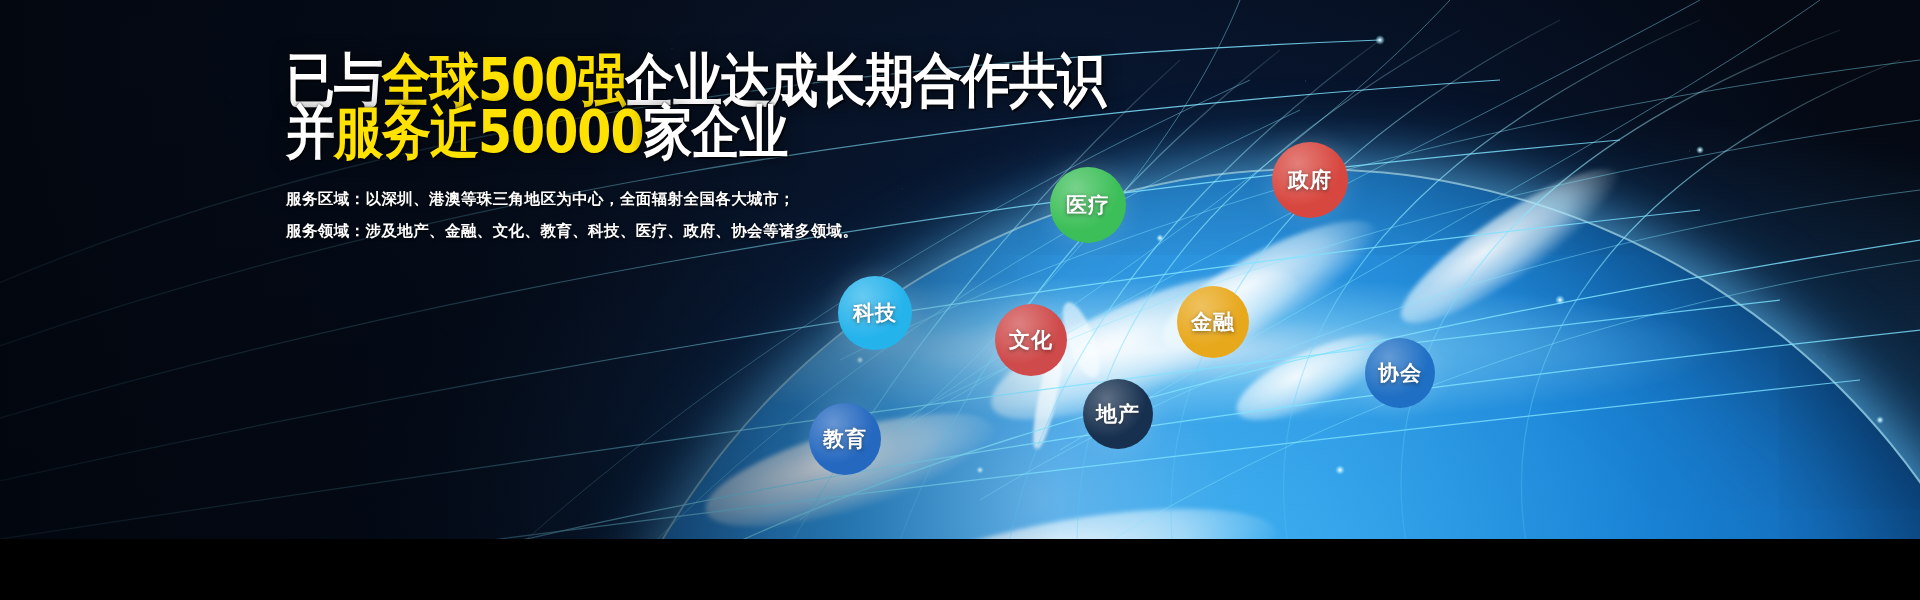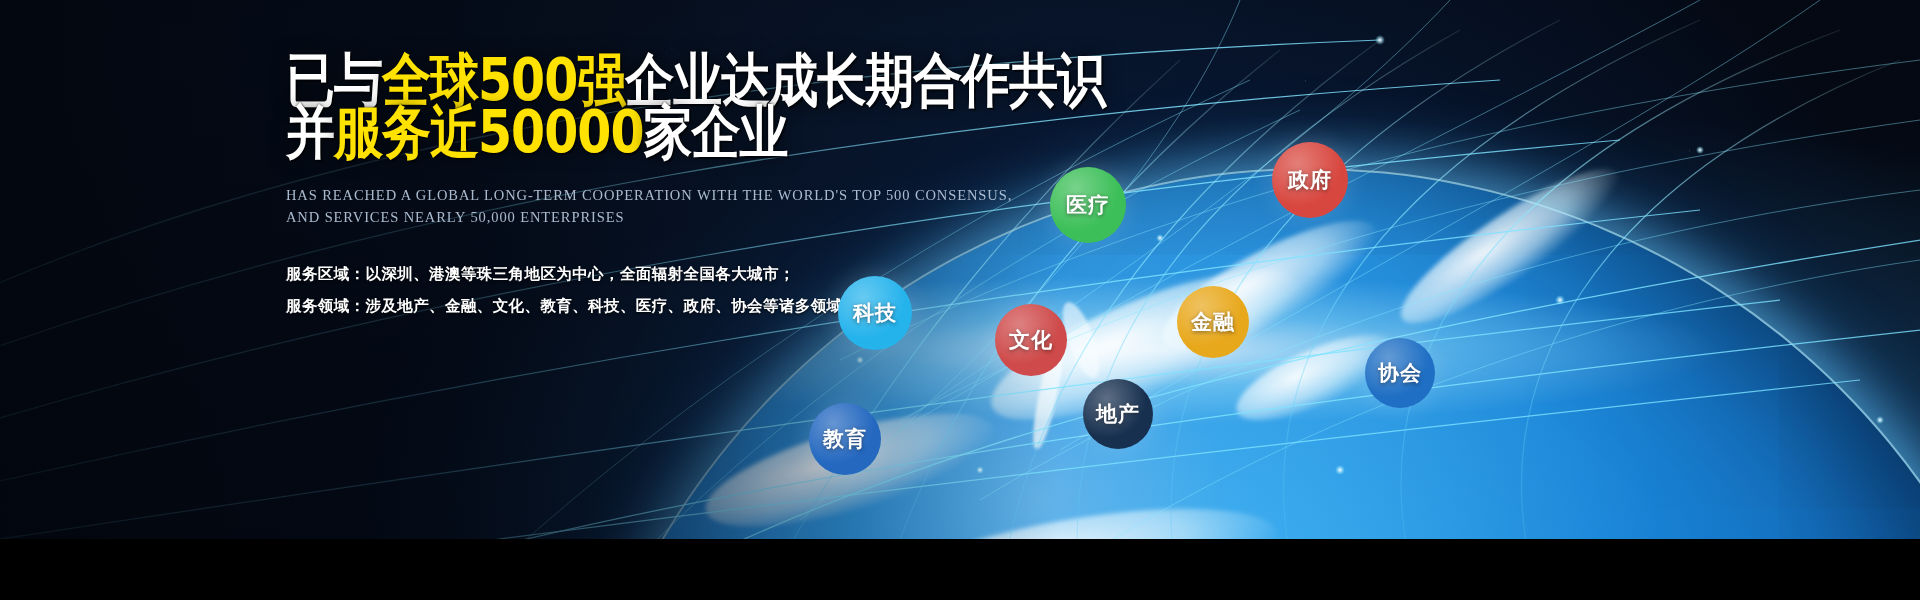--- a/index.html
+++ b/index.html
@@ -247,24 +247,20 @@
 
     <div class="headline">
       <div class="hl-row">
         <span class="hl-w">已与</span><span class="hl-y">全球500强</span><span class="hl-w">企业达成长期合作共识</span>
       </div>
       <div class="hl-row">
         <span class="hl-w">并</span><span class="hl-y">服务近50000</span><span class="hl-w">家企业</span>
       </div>
     </div>
 
-    <div class="subtitle">
-      <div>HAS REACHED A GLOBAL LONG-TERM COOPERATION WITH THE WORLD'S TOP 500 CONSENSUS,</div>
-      <div>AND SERVICES NEARLY 50,000 ENTERPRISES</div>
-    </div>
 
     <div class="body-lines">
       <div class="body-line">服务区域：以深圳、港澳等珠三角地区为中心，全面辐射全国各大城市；</div>
       <div class="body-line">服务领域：涉及地产、金融、文化、教育、科技、医疗、政府、协会等诸多领域。</div>
     </div>
 
   </div>
 
   <div id="bubble-layer">
       <div class="bubble" style="left: 1272px; top: 142px; width: 76px; height: 76px; background: rgb(216, 71, 63); font-size: 21px;">

